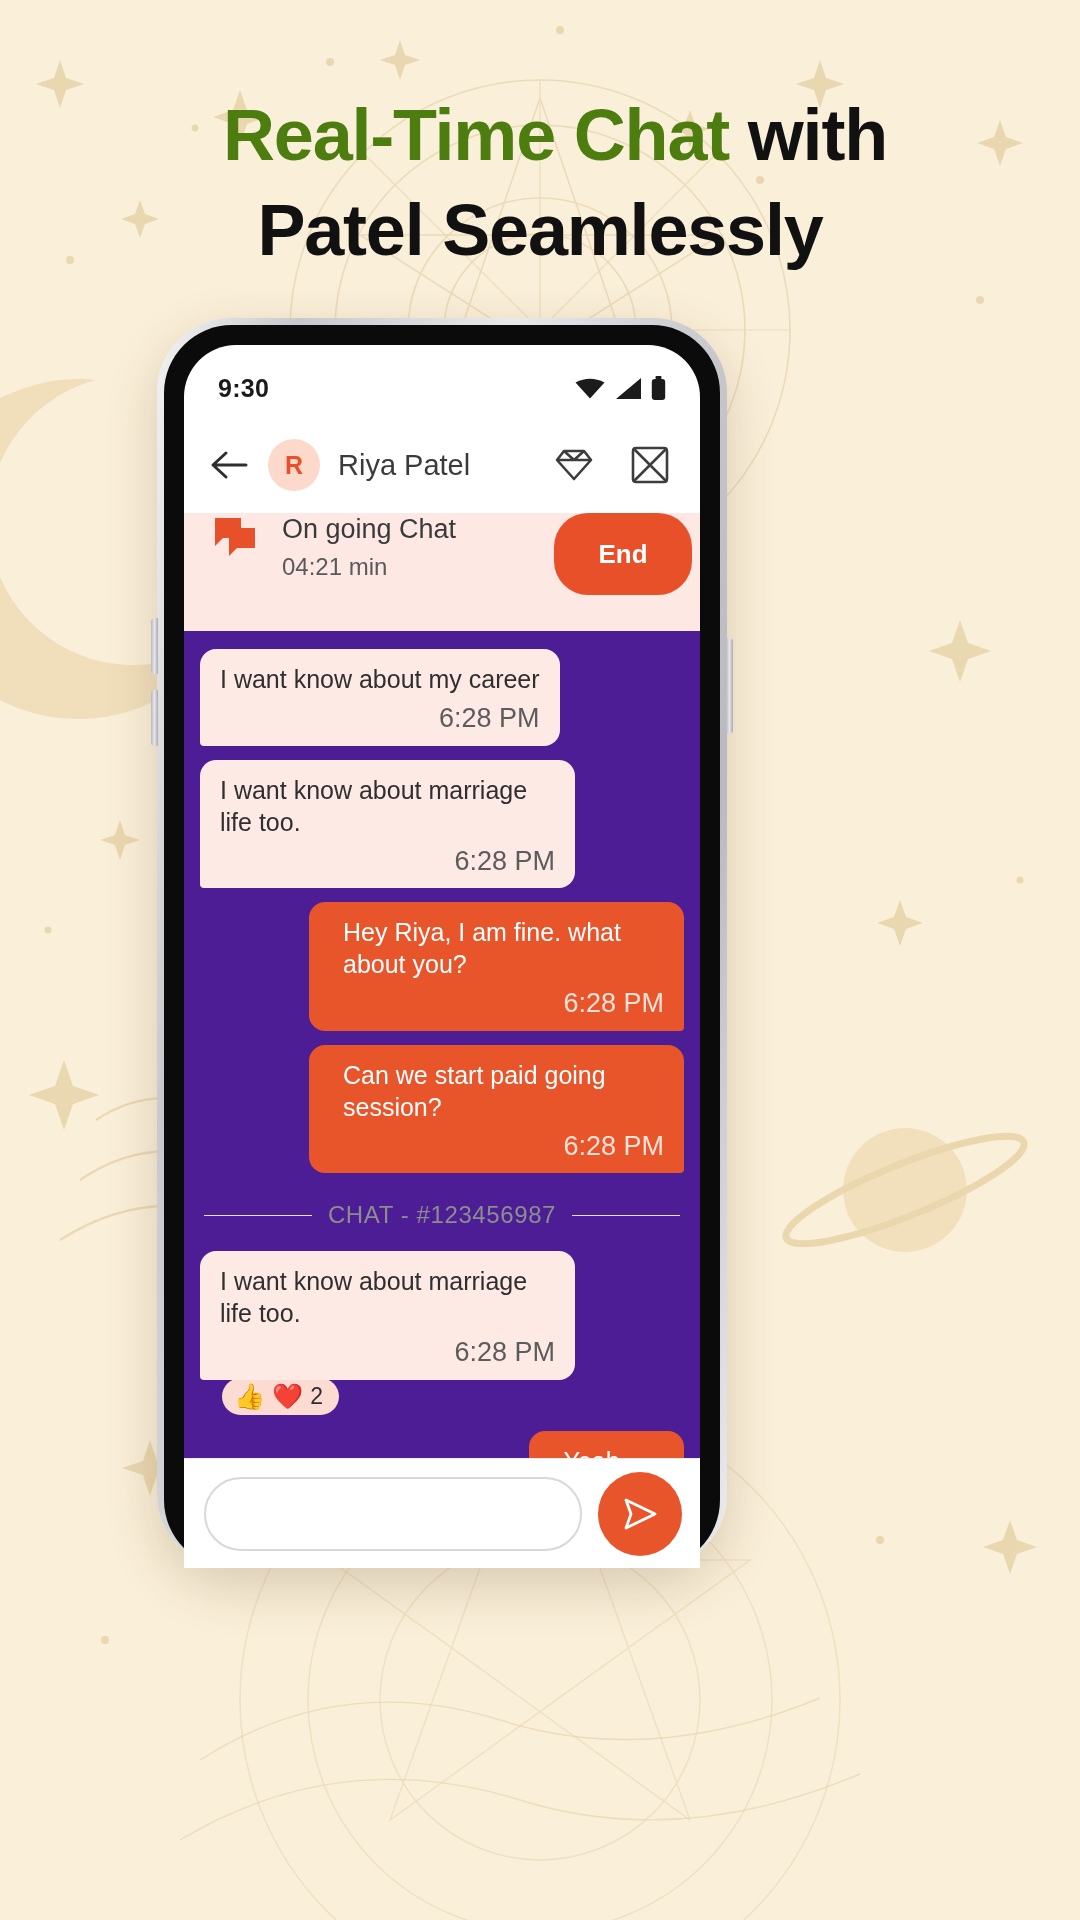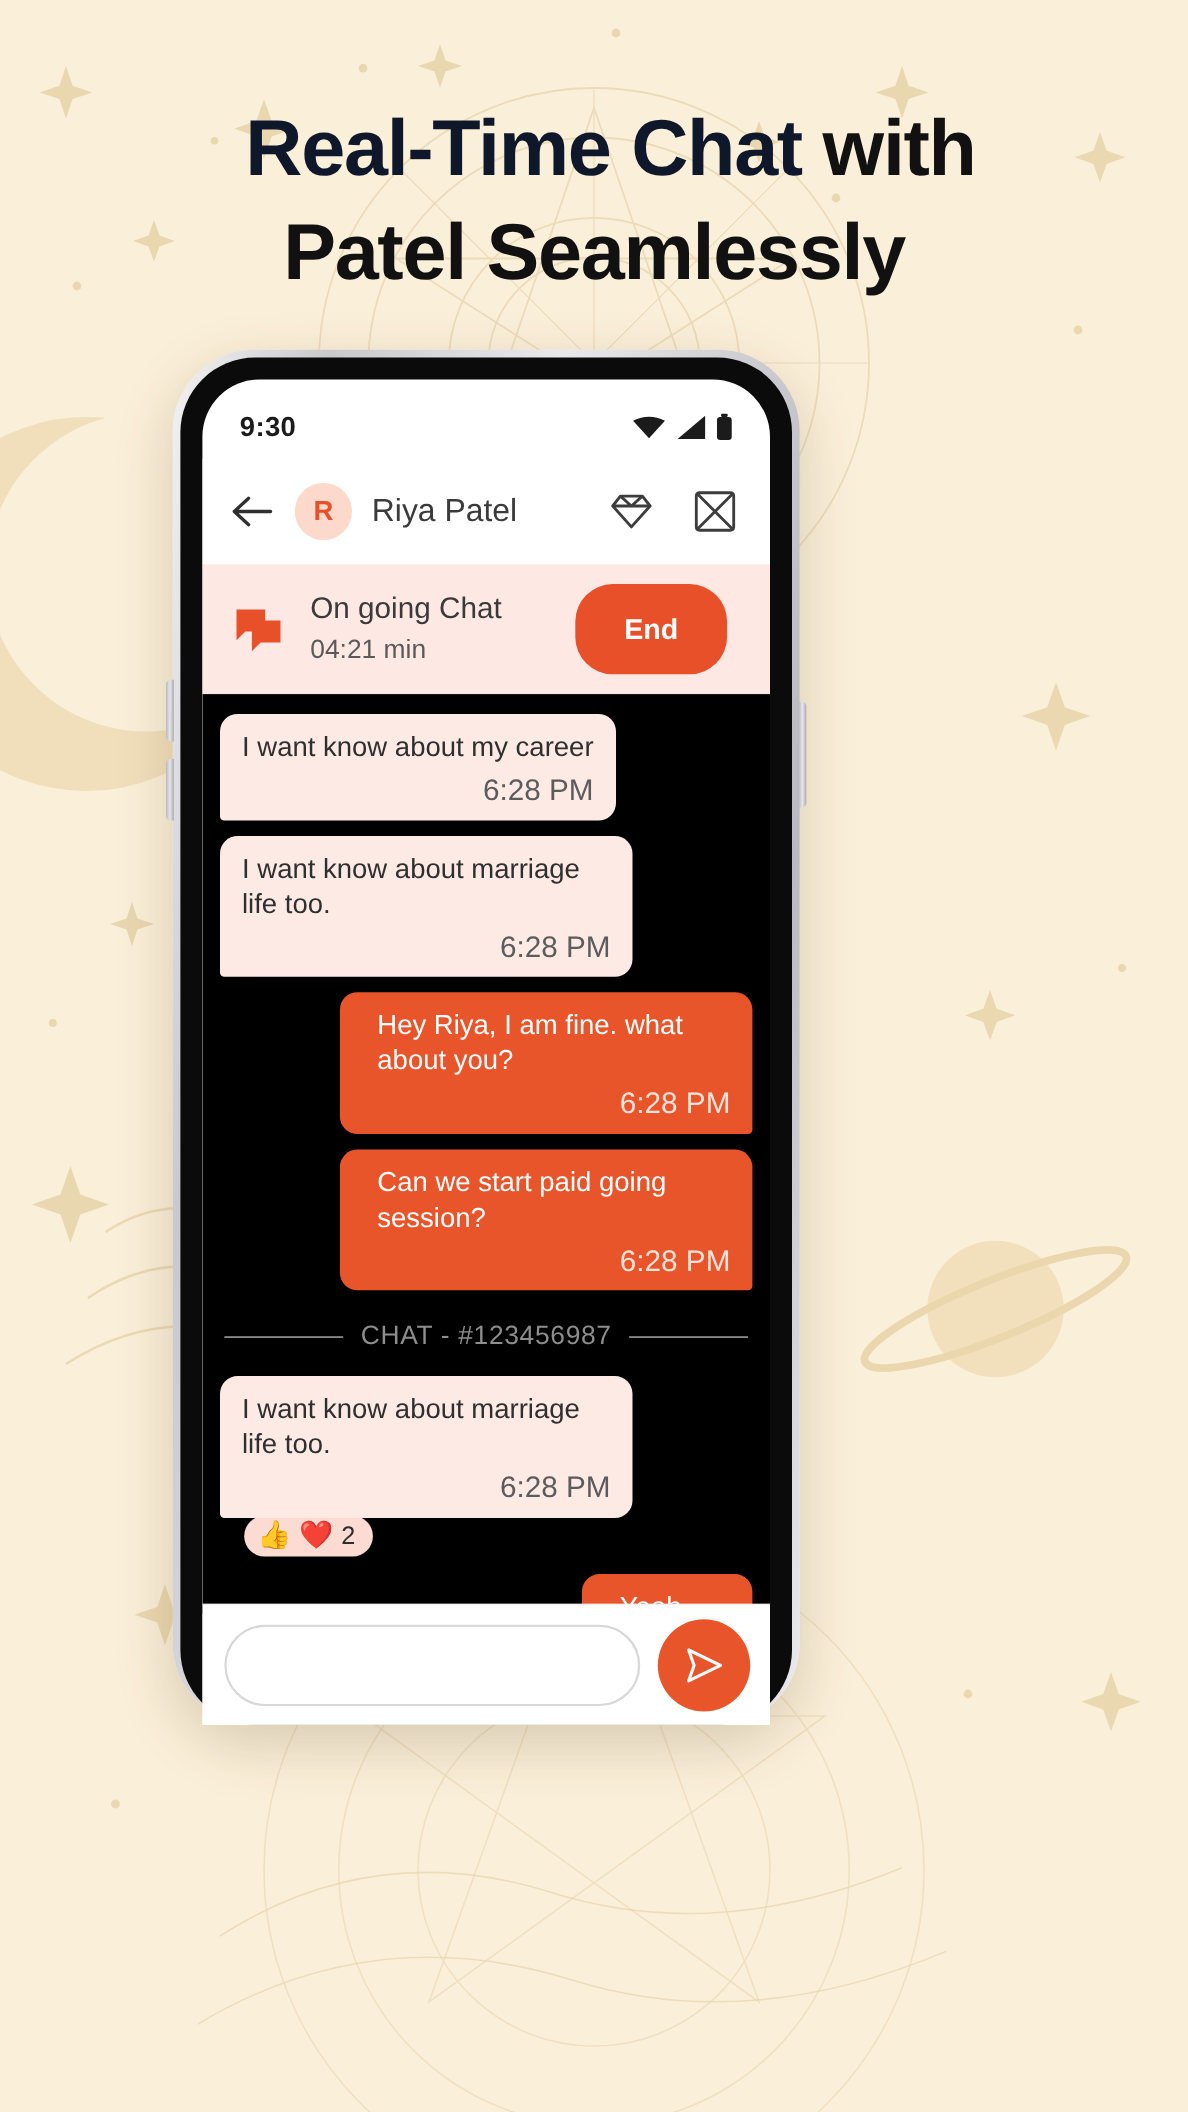--- a/index.html
+++ b/index.html
@@ -20,21 +20,21 @@
     top: 88px; left: 0; width: 1080px;
     z-index: 3;
     text-align: center;
     font-weight: bold;
     font-size: 72px;
     line-height: 1.32;
     letter-spacing: -1.2px;
     color: #111111;
     font-family: "Liberation Sans", sans-serif;
   }
-  .headline .accent { color: #0f172a; margin-left: 30px; }
+  .headline .accent { color: #4d7c0f; margin-left: 30px; }
   .headline .l2 { display: block; }
 
   
   .phone-shell {
     position: absolute;
     left: 157px; top: 318px;
     width: 570px; height: 1250px;
     background: linear-gradient(100deg,#f2f2f2 0%,#c9c9cd 18%,#e9e9ec 45%,#b9b9bf 82%,#ededf0 100%);
     border-radius: 74px;
     z-index: 2;
@@ -88,40 +88,40 @@
     margin-left: 16px; flex: 0 0 auto;
   }
   .hdr-name { font-size: 29px; color: #3b3b3b; margin-left: 18px; flex: 1 1 auto; white-space: nowrap; }
   .hdr-icon { width: 48px; height: 48px; display:flex; align-items:center; justify-content:center; flex:0 0 auto; }
   .hdr-icon + .hdr-icon { margin-left: 28px; }
 
   
   .ongoing {
     background: #fde8e3;
     height: 118px;
-    display: flex; align-items: center;
-    padding: 0 39px 0 28px;
+    display: flex; align-items: flex-start;
+    padding: 0 8px 0 28px;
   }
   .ongoing-icon { width: 46px; height: 46px; flex: 0 0 auto; display:flex; align-items:center; justify-content:center; }
   .ongoing-text { margin-left: 24px; flex: 1 1 auto; }
   .ongoing-title { font-size: 27px; color: #3a3a3a; line-height: 1.25; }
   .ongoing-time  { font-size: 24px; color: #5a5a5a; line-height: 1.35; margin-top: 4px; }
   .end-btn {
     background: #e8502a; color: #ffffff;
     font-size: 26px; font-weight: bold;
     border: none; border-radius: 34px;
     width: 138px; height: 82px;
     flex: 0 0 auto;
     display: flex; align-items: center; justify-content: center;
     cursor: pointer;
   }
 
   
   .chat-body {
-    background: #000000;
+    background: #4c1d95;
     padding: 18px 16px 0 16px;
     display: flex; flex-direction: column;
     height: 836px;
     overflow: hidden;
   }
   .row { display: flex; margin-bottom: 14px; }
   .row.left  { justify-content: flex-start; }
   .row.right { justify-content: flex-end; }
 
   .bubble {

